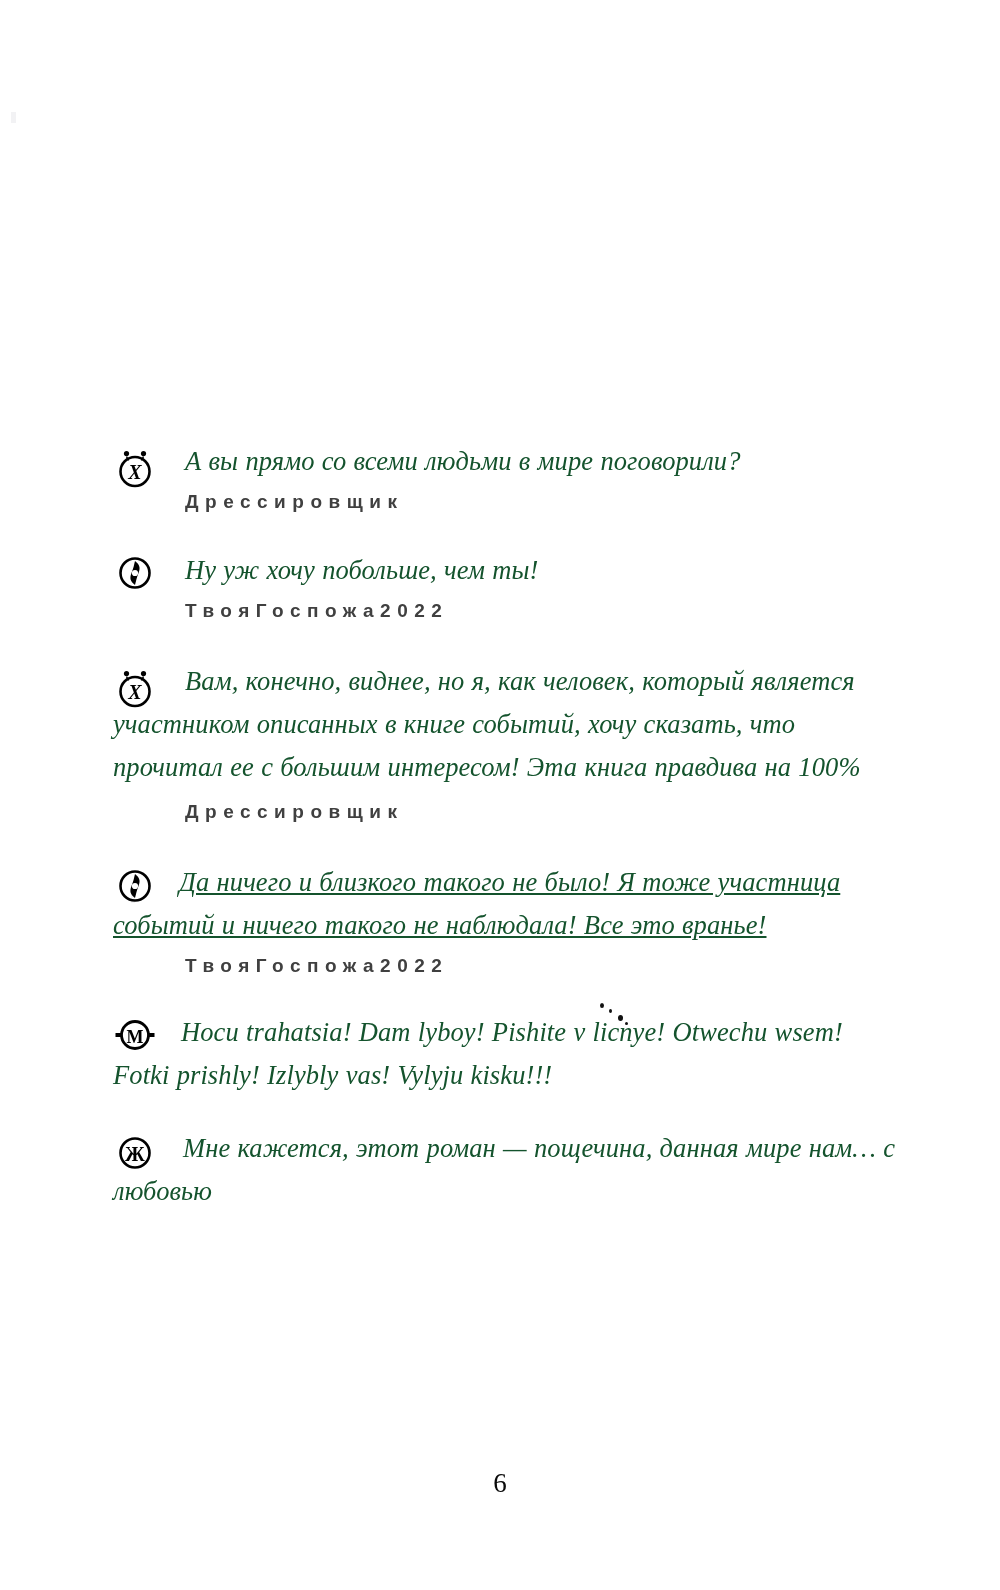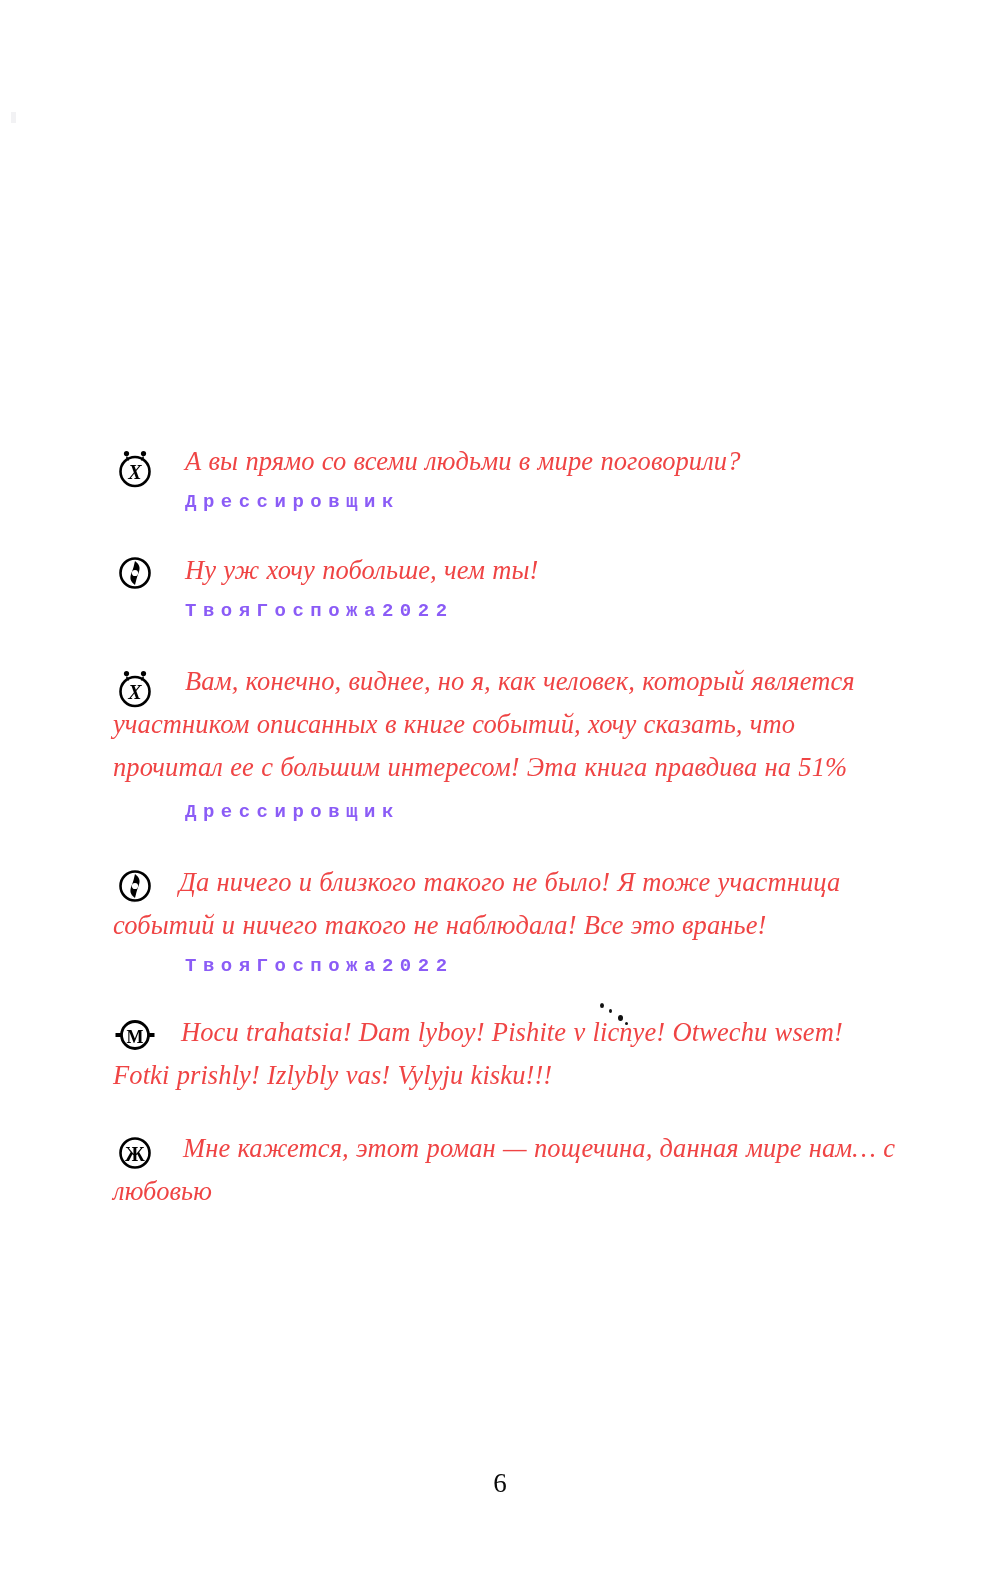--- a/index.html
+++ b/index.html
@@ -50,36 +50,36 @@
     height: 44px;
     display: block;
   }
   .avatar svg { display: block; width: 44px; height: 44px; }
 
   .quote {
     font-family: "Liberation Serif", serif;
     font-style: italic;
     font-size: 26.5px;
     line-height: 43px;
-    color: #ef4444;
+    color: #14532d;
     text-indent: 72px;
     text-align: left;
     letter-spacing: 0.1px;
     word-spacing: 0.5px;
     margin: 0;
     padding: 0;
   }
   .quote.wide { width: 790px; }
 
   .author {
-    font-family: Liberation Mono, monospace;
+    font-family: Liberation Sans, sans-serif;
     font-weight: bold;
     font-size: 19px;
     letter-spacing: 6.5px;
-    color: #8b5cf6;
+    color: #404040;
     margin: 4px 0 0 72px;
     line-height: 30px;
     white-space: nowrap;
   }
 
   
   .speck {
     position: absolute;
     background: #111;
     border-radius: 50%;
@@ -149,35 +149,35 @@
         <span class="avatar" style="top:6px;">
           <svg viewBox="0 0 44 44" xmlns="http://www.w3.org/2000/svg">
             <circle cx="22" cy="25.5" r="14.5" fill="none" stroke="#000" stroke-width="2.6"></circle>
             <circle cx="13.5" cy="7.5" r="2.6" fill="#000"></circle>
             <circle cx="30.5" cy="7.5" r="2.6" fill="#000"></circle>
             <path d="M13.5 10.5 L15.5 14.5" stroke="#000" stroke-width="1.6"></path>
             <path d="M30.5 10.5 L28.5 14.5" stroke="#000" stroke-width="1.6"></path>
             <text x="22" y="33" font-family="Liberation Serif, serif" font-style="italic" font-weight="bold" font-size="20" text-anchor="middle" fill="#000">X</text>
           </svg>
         </span>
-        <p class="quote wide">Вам, конечно, виднее, но я, как человек, который явля­ется участником описанных в книге событий, хочу ска­зать, что прочитал ее с большим интересом! Эта книга правдива на 51%</p>
+        <p class="quote wide">Вам, конечно, виднее, но я, как человек, который явля­ется участником описанных в книге событий, хочу ска­зать, что прочитал ее с большим интересом! Эта книга правдива на 100%</p>
       </div>
       <div class="author" style="margin-top:8px;">Дрессировщик</div>
     </div>
 
     <div class="msg" style="margin-bottom:30px;">
       <div class="msg-body">
         <span class="avatar" style="top:3px;">
           <svg viewBox="0 0 44 44" xmlns="http://www.w3.org/2000/svg">
             <circle cx="22" cy="22" r="14.5" fill="none" stroke="#000" stroke-width="2.6"></circle>
             <path d="M22 10 C27 14 27.5 17 25.5 22 C23.5 27 23 30 22 34 C17 30 16.5 27 18.5 22 C20.5 17 21 14 22 10 Z" fill="#000"></path>
             <circle cx="22" cy="22" r="3.1" fill="#fff"></circle>
           </svg>
         </span>
-        <p class="quote wide" style="text-indent:66px;">Да ничего и близкого такого не было! Я тоже участни­ца событий и ничего такого не наблюдала! Все это вранье!</p>
+        <p class="quote wide" style="text-indent:66px;text-decoration:underline;">Да ничего и близкого такого не было! Я тоже участни­ца событий и ничего такого не наблюдала! Все это вранье!</p>
       </div>
       <div class="author">ТвояГоспожа2022</div>
     </div>
 
     <div class="msg" style="margin-bottom:30px;">
       <div class="msg-body">
         <span class="speck" style="left:487px;top:-8px;width:4px;height:5px;"></span>
         <span class="speck" style="left:496px;top:-2px;width:3px;height:4px;"></span>
         <span class="speck" style="left:505px;top:4px;width:5px;height:6px;"></span>
         <span class="speck" style="left:512px;top:11px;width:3px;height:3px;"></span>

